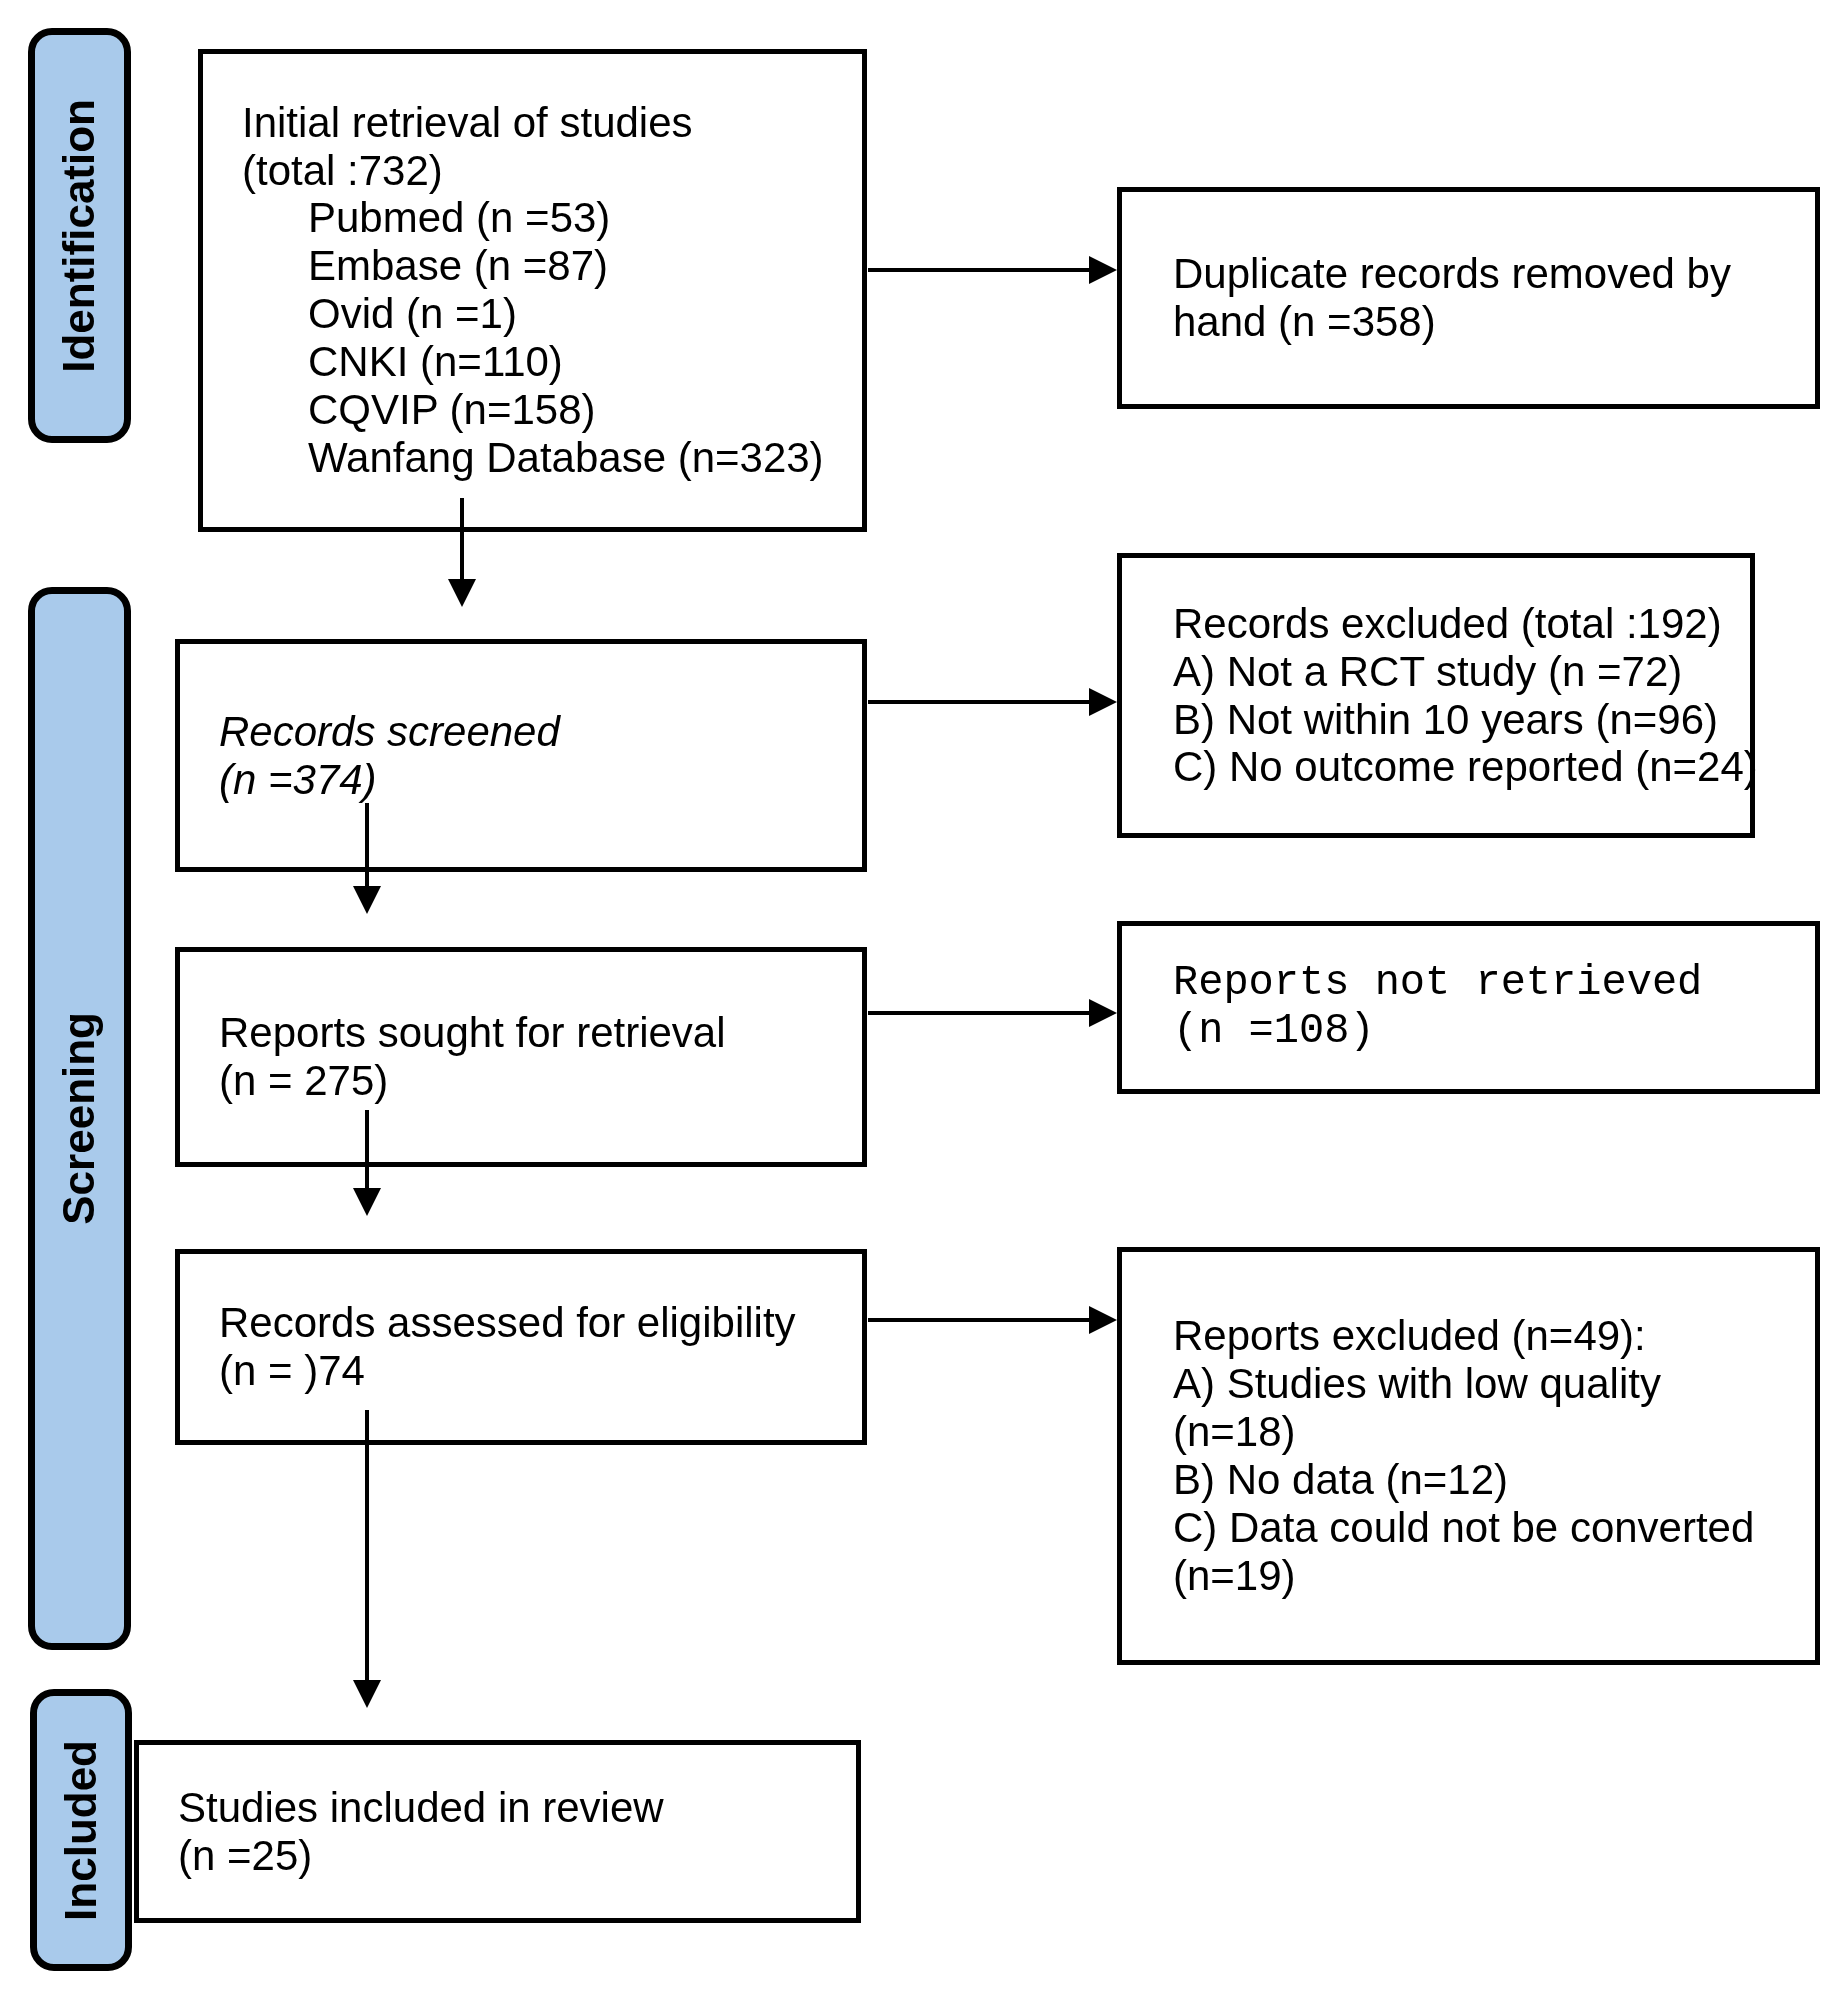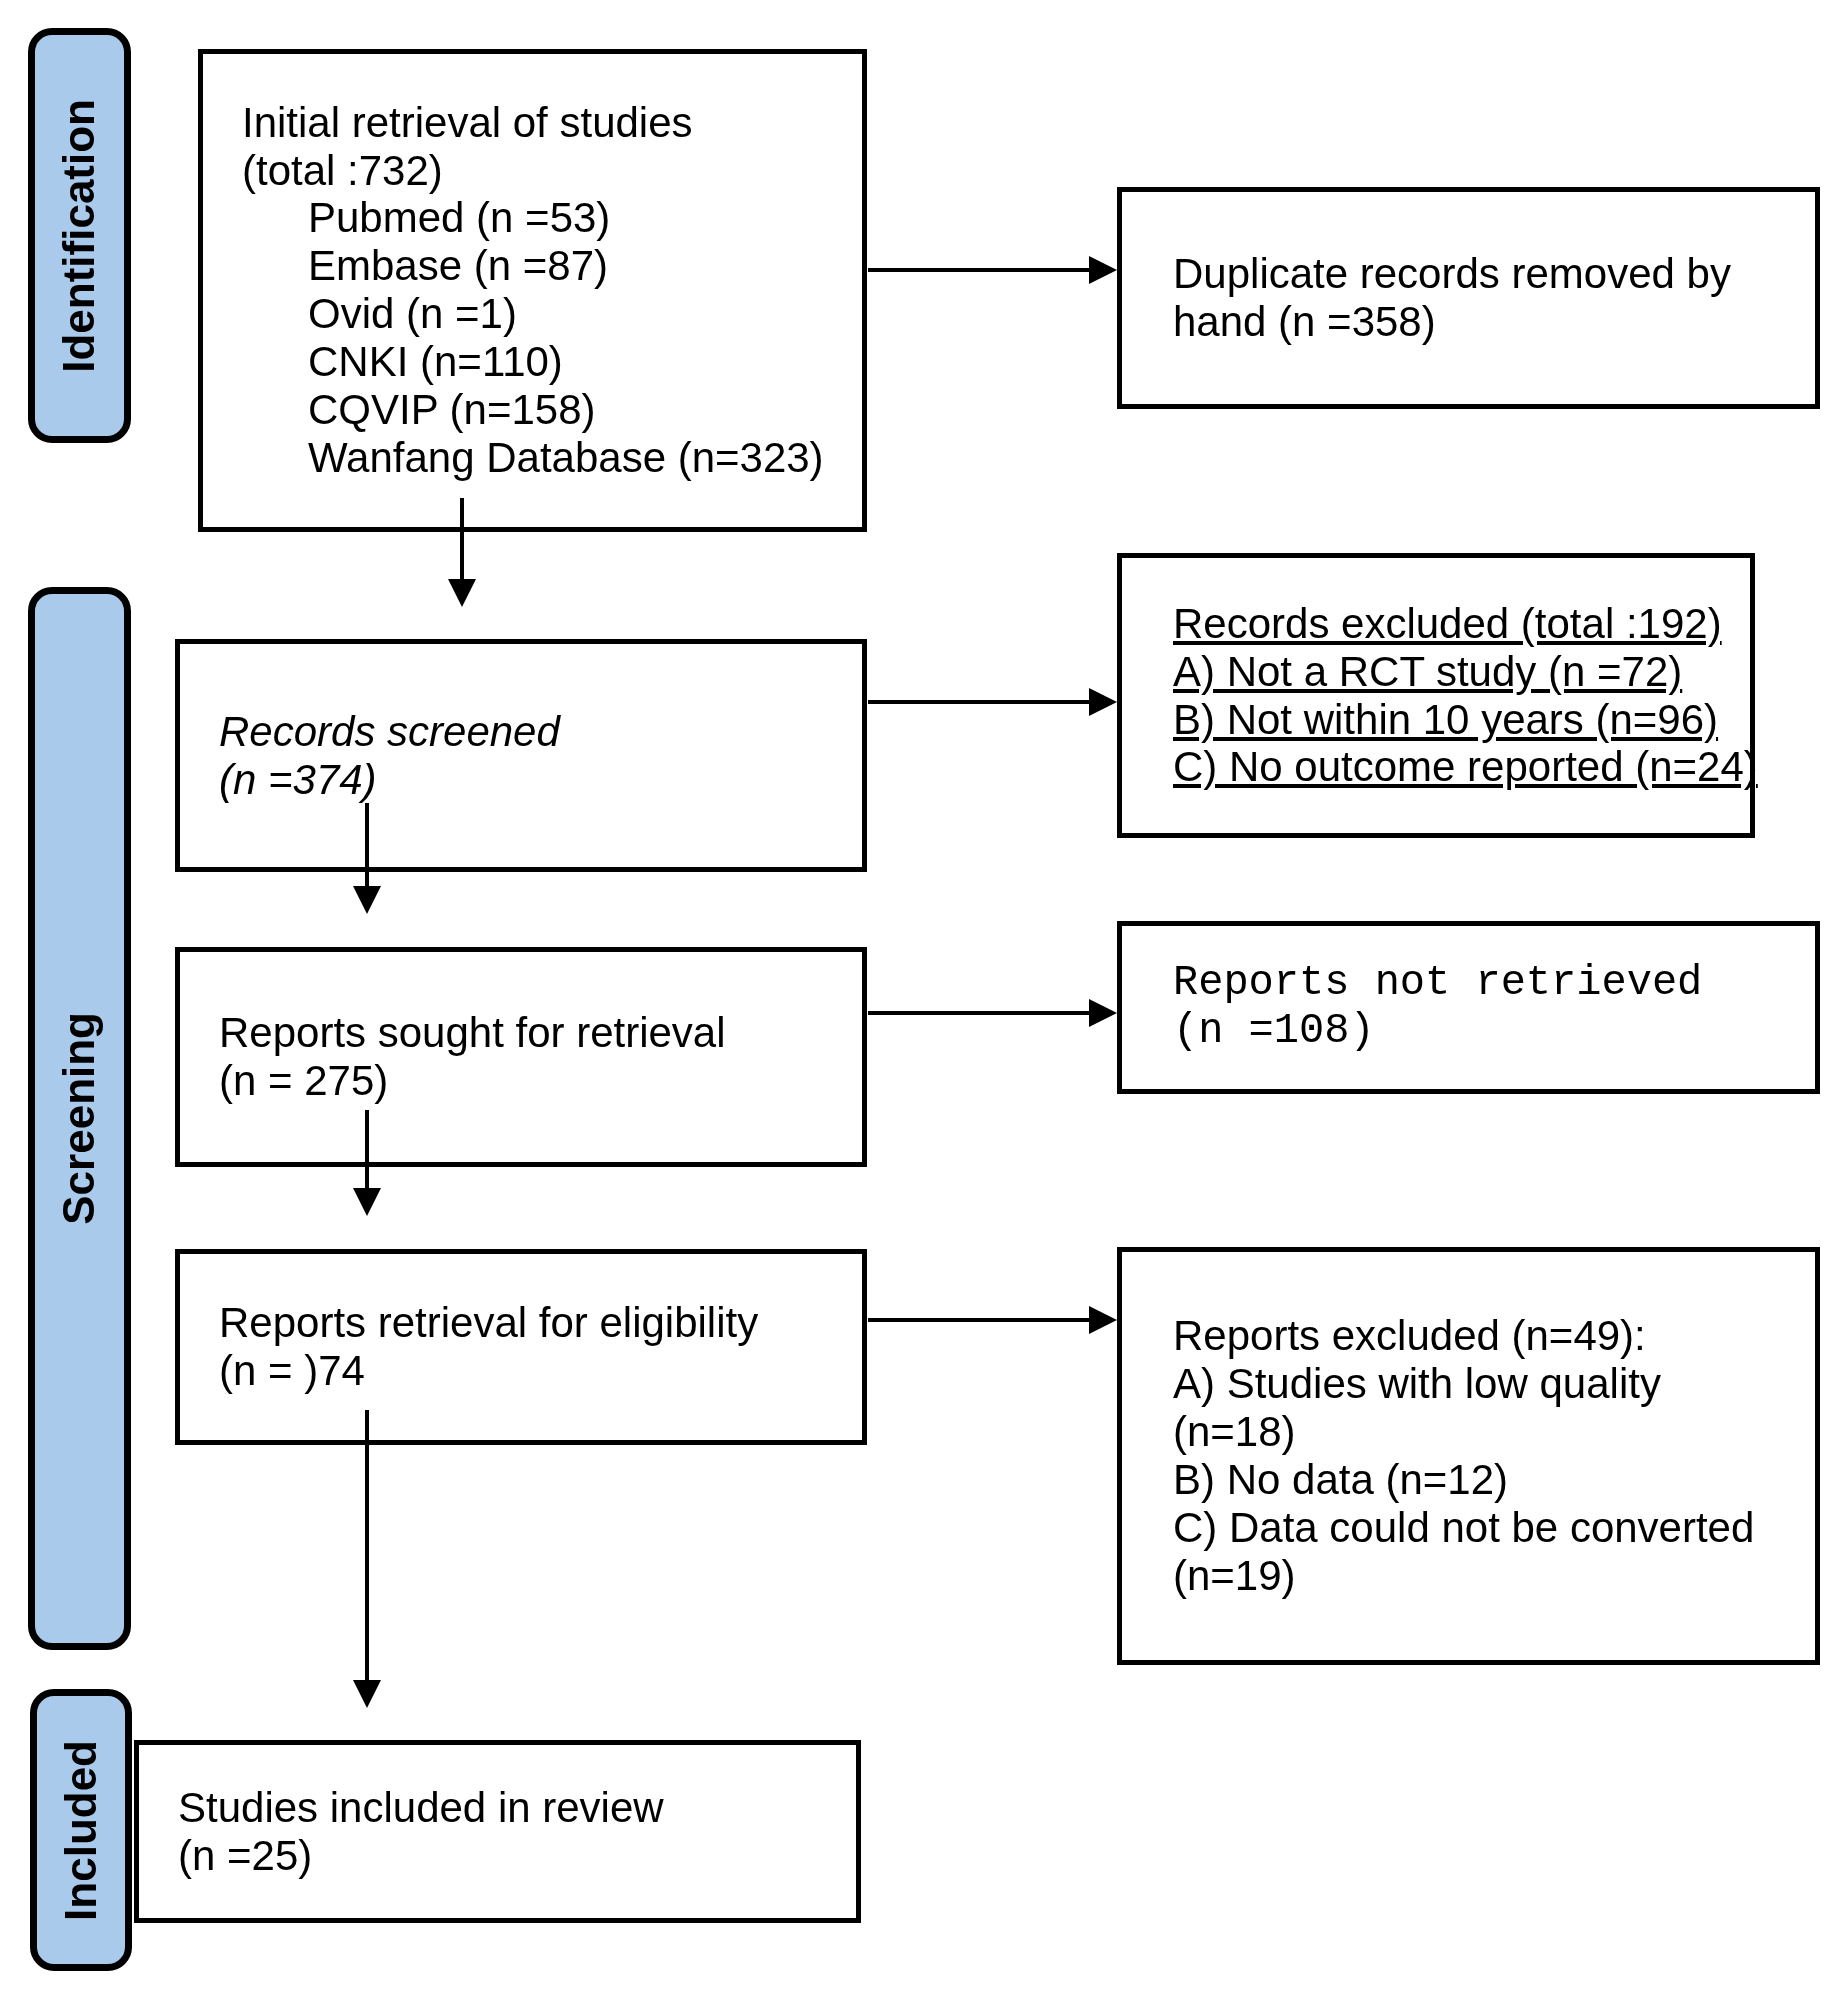--- a/index.html
+++ b/index.html
@@ -25,21 +25,21 @@
   }
   .fbox .txt{padding-left:39px;padding-right:11px;}
   .fbox .line{display:block;white-space:nowrap;}
   .fbox .indent{margin-left:66px;}
   #box-initial{left:198px;top:15.7px;width:669px;height:483px;}
   #box-screened{left:175px;top:606px;width:692px;height:233px;font-style:italic;}
   #box-sought{left:175px;top:914px;width:692px;height:220px;}
   #box-assessed{left:175px;top:1216px;width:692px;height:196px;}
   #box-included{left:134px;top:1707px;width:727px;height:183px;}
   #box-duplicates{left:1117px;top:154px;width:703px;height:222px;justify-content:center;}
-  #box-records-excluded{left:1117px;top:520px;width:638px;height:285px;text-decoration:underline;}
+  #box-records-excluded{left:1117px;top:520px;width:638px;height:285px;}
   #box-not-retrieved{left:1117px;top:888px;width:703px;height:173px;font-family:Liberation Mono, monospace;}
   #box-reports-excluded{left:1117px;top:1214px;width:703px;height:418px;}
   .rtxt{padding-left:51px;padding-right:11px;}
   
   .stage{
     position:absolute;
     background:#A9CAEB;
     border:7.4px solid #000000;
     border-radius:24px;
     box-sizing:border-box;
@@ -128,21 +128,21 @@
 
   <div class="fbox" id="box-sought">
     <div class="txt">
       <span class="line">Reports sought for retrieval</span>
       <span class="line">(n = 275)</span>
     </div>
   </div>
 
   <div class="fbox" id="box-assessed">
     <div class="txt">
-      <span class="line">Reports retrieval for eligibility</span>
+      <span class="line">Records assessed for eligibility</span>
       <span class="line">(n = )74</span>
     </div>
   </div>
 
   <div class="fbox" id="box-included">
     <div class="txt">
       <span class="line">Studies included in review</span>
       <span class="line">(n =25)</span>
     </div>
   </div>

